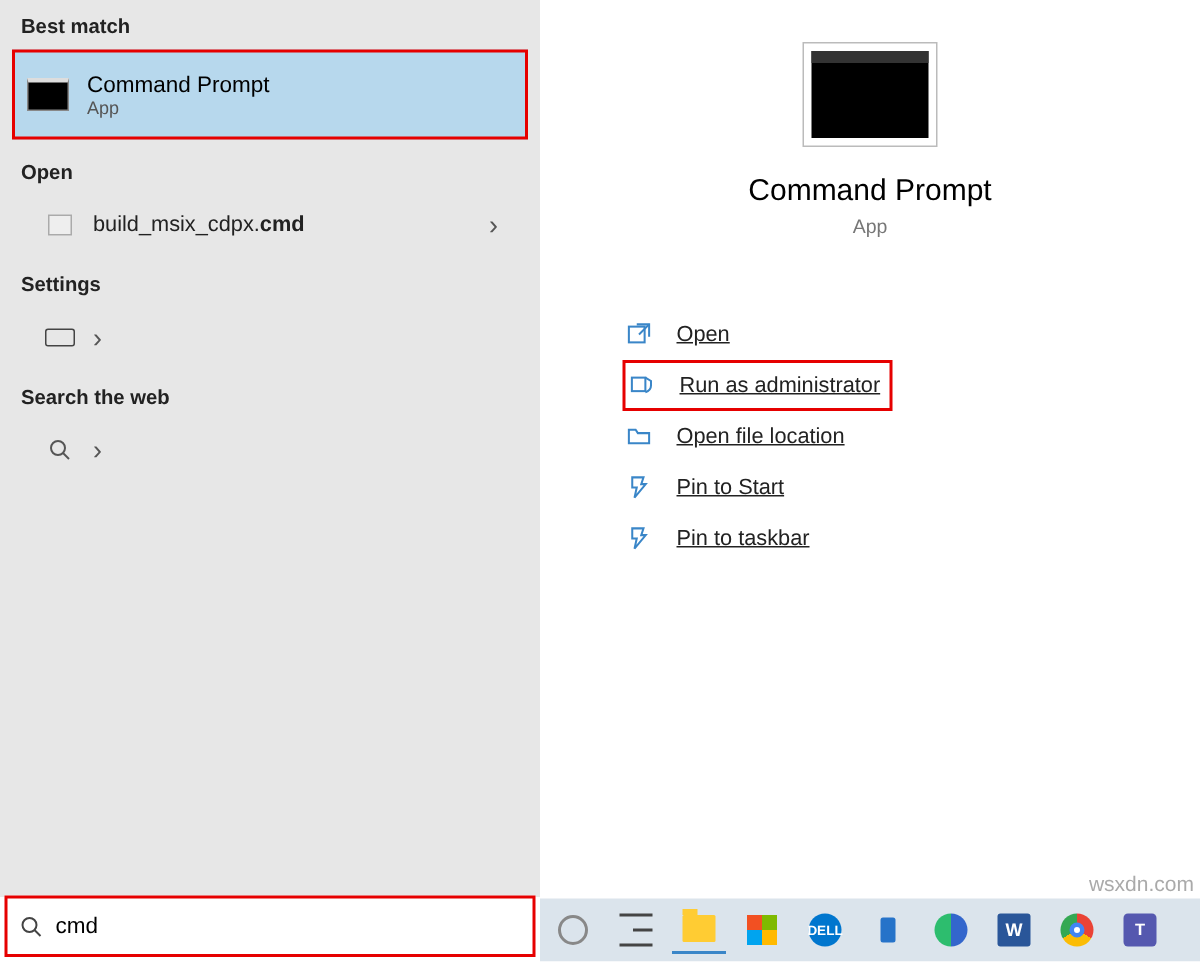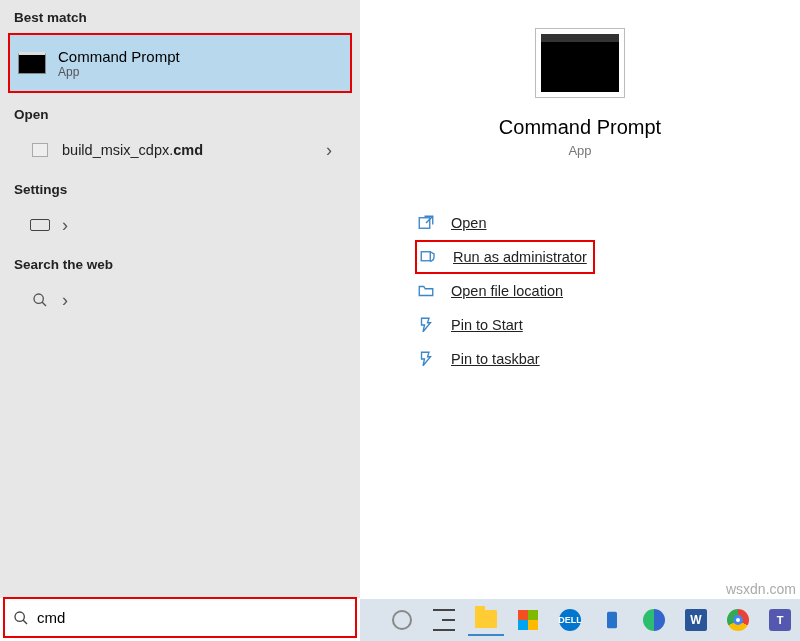--- a/index.html
+++ b/index.html
@@ -121,21 +121,21 @@
     margin-left: 8px;
   }
 
   
   .taskbar {
     position: absolute;
     left: 360px; bottom: 0;
     width: 440px; height: 42px;
     background: #dbe4ec;
     display: flex; align-items: center;
-    padding-left: 24px;
+    padding-left: 4px;
     gap: 6px;
     margin-top: 39px;
   }
   .tb-item {
     width: 36px; height: 32px;
     display:flex; align-items:center; justify-content:center;
     font-size: 18px;
     cursor: pointer;
   }
   .tb-explorer { background: #ffcc33; width: 22px; height: 18px; border-radius: 1px; position: relative; }

